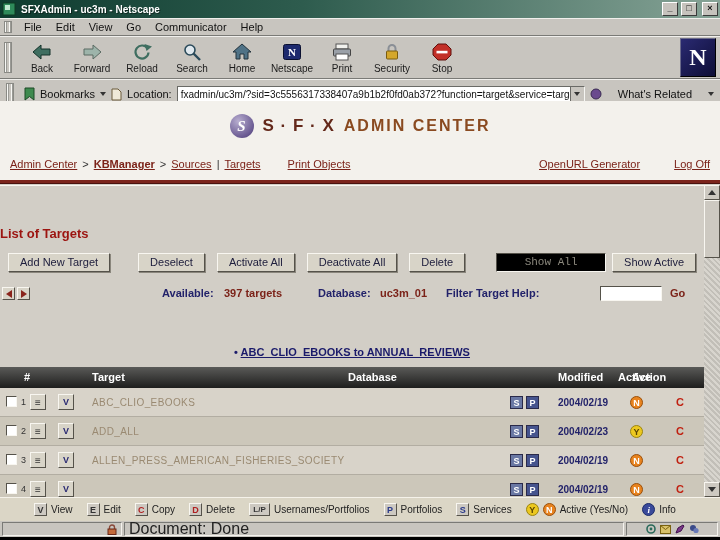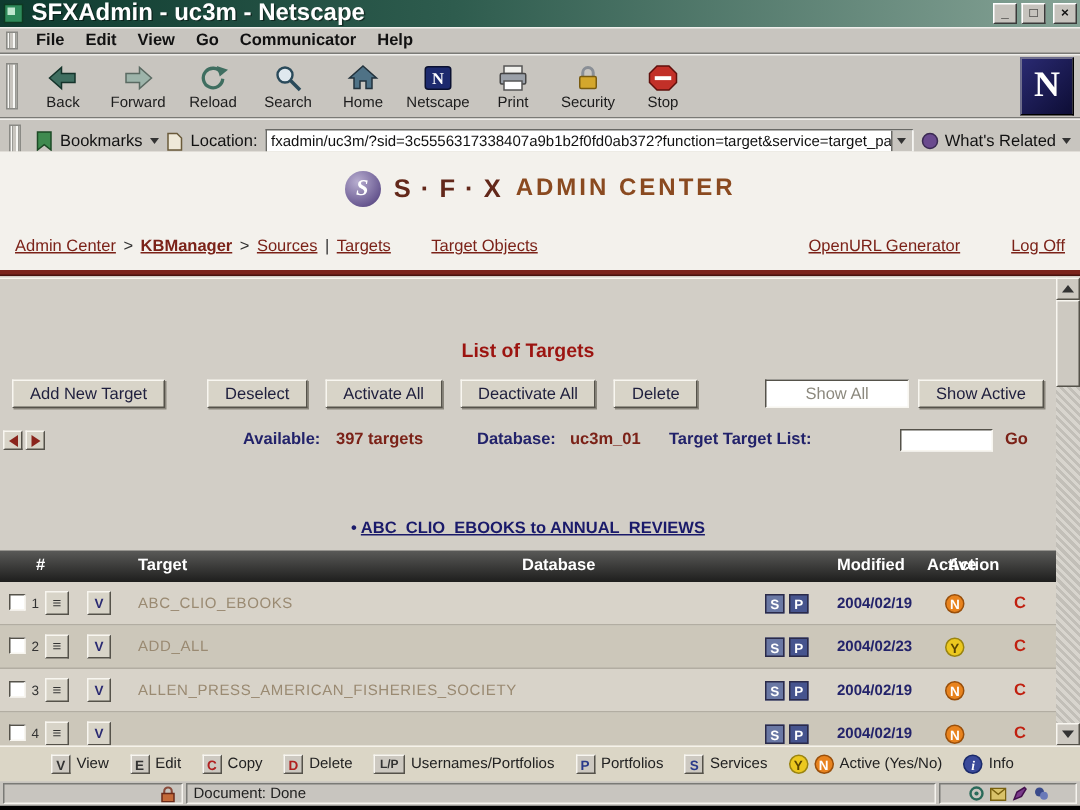--- a/index.html
+++ b/index.html
@@ -9,30 +9,30 @@
     font-family:"Liberation Sans", sans-serif; position:relative;
   }
   .window { position:absolute; top:0; left:0; width:720px; height:537px; background:#c8c5bf; }
 
   
   .titlebar {
     height:18px; display:flex; align-items:center; gap:3px; padding:0 2px;
     background:linear-gradient(90deg,#0e3b2f 0%, #2e5c4e 42%, #86a396 100%);
   }
   .app-icon { width:14px; height:14px; display:flex; }
-  .title-text { color:#fff; font-size:16px; font-weight:bold; flex:1; white-space:nowrap; padding-left:2px; text-shadow:1px 1px 0 rgba(0,0,0,.45); }
+  .title-text { color:#fff; font-size:10px; font-weight:bold; flex:1; white-space:nowrap; padding-left:2px; text-shadow:1px 1px 0 rgba(0,0,0,.45); }
   .winbtn {
     width:16px; height:14px; background:#c6c3bd; border:1px solid; border-color:#fff #3a3a3a #3a3a3a #fff;
     font-size:9px; line-height:11px; text-align:center; color:#111; font-weight:bold;
   }
   .winbtn.close { margin-left:2px; }
 
   
   .bar { background:#c8c5bf; border-top:1px solid #f0efec; border-bottom:1px solid #7a7a76; display:flex; align-items:center; }
-  .menubar { height:18px; padding-left:2px;font-weight:bold; }
+  .menubar { height:18px; padding-left:2px; }
   .grip { width:8px; height:78%; margin:0 5px 0 2px; border:1px solid #8a8a85;
     background:repeating-linear-gradient(90deg,#f8f8f5 0 1px,#9a9a95 1px 2px,#c8c5bf 2px 4px); }
   .menu-item { font-size:11px; padding:2px 7px; color:#111; }
 
   
   .toolbar { height:43px; padding:1px 2px; }
   .tbtn { width:50px; height:100%; display:flex; flex-direction:column; align-items:center; justify-content:center; gap:1px; color:#1c1c1c; }
   .tlabel { font-size:10px; }
   .ticon { height:20px; display:flex; align-items:center; justify-content:center; }
   .tspacer { flex:1; }
@@ -43,21 +43,21 @@
     display:flex; align-items:center; justify-content:center;
   }
 
   
   .locbar { height:30px; padding:0 4px; gap:5px; }
   .loclabel { font-size:11px; color:#111; white-space:nowrap; }
   .tri-down { width:0; height:0; border-left:3px solid transparent; border-right:3px solid transparent; border-top:4px solid #333; }
   .urlfield { flex:1; height:16px; background:#fff; border:1px solid; border-color:#6a6a66 #f5f5f2 #f5f5f2 #6a6a66; display:flex; align-items:center; overflow:hidden; }
   .urltext { font-size:10px; color:#111; padding:0 3px; white-space:nowrap; flex:1; overflow:hidden; }
   .url-dd { width:14px; height:100%; background:#c8c5bf; border-left:1px solid #6a6a66; display:flex; align-items:center; justify-content:center; }
-  .wr { display:flex; align-items:center; gap:4px; font-size:11px; color:#111; white-space:nowrap; padding-right:2px; }
+  .wr { display:flex; align-items:center; gap:16px; font-size:11px; color:#111; white-space:nowrap; padding-right:2px; }
 
   
   .page { position:absolute; top:101px; left:0; width:720px; height:420px; background:#d2cec6; }
   .pwhite { position:absolute; top:0; left:0; right:0; height:79px; background:#f3f1ec; }
   .logo-row { position:absolute; top:13px; left:0; right:0; display:flex; align-items:center; justify-content:center; gap:9px; }
   .swirl {
     width:24px; height:24px; border-radius:50%;
     background:radial-gradient(circle at 35% 30%, #b8aed0, #6a5a92 70%, #44346c);
     color:#fff; font-family:"Liberation Serif", serif; font-style:italic; font-weight:bold; font-size:15px;
     display:flex; align-items:center; justify-content:center;
@@ -68,31 +68,31 @@
   .crumbs { position:absolute; top:57px; left:10px; right:10px; display:flex; align-items:center; gap:5px; font-size:11px; color:#222; }
   .crumb-link { color:#7b2218; text-decoration:underline; white-space:nowrap; }
   .crumb-sep { color:#333; }
   .crumb-bold { font-weight:bold; }
   .crumb-gap { margin-left:22px; }
   .crumbs-right { margin-left:auto; display:flex; gap:34px; }
 
   .rule { position:absolute; top:79px; left:0; right:0; height:4px; background:#7b241c; border-bottom:1px solid #4a120e; }
 
   .content { position:absolute; top:84px; left:0; right:16px; bottom:24px; background:#d2cec6; border-top:1px solid #f8f6f0; overflow:hidden; }
-  .page-title { position:absolute; top:40px; left:0; right:0; text-align:center; font-size:13px; font-weight:bold; color:#9c1410; }
-
-  .btn-row { position:absolute; top:66px; left:8px; right:8px; height:20px; display:flex; align-items:flex-end; }
+  .page-title { position:absolute; top:40px; left:0; right:0; font-size:13px; font-weight:bold; color:#9c1410; }
+
+  .btn-row { position:absolute; top:66px; left:8px; right:8px; height:20px; display:flex; align-items:center; }
   .btn {
     height:19px; padding:0 11px; display:flex; align-items:center; justify-content:center;
     font-size:11px; color:#20203e; background:#d8d4c8;
     border:1px solid; border-color:#f8f6f0 #55524a #55524a #f8f6f0; box-shadow:1px 1px 0 #8a867c; white-space:nowrap;
   }
   .btn.add { margin-right:28px; }
   .btn.mid { margin-right:12px; }
-  .btn.show-all { margin-left:auto; background:#ffffff; color:#8c897e; border-color:#55524a #f8f6f0 #f8f6f0 #55524a; box-shadow:none; width:96px; }
+  .btn.show-all { margin-left:auto; background:#000000; color:#8c897e; border-color:#55524a #f8f6f0 #f8f6f0 #55524a; box-shadow:none; width:110px;font-family:Liberation Mono, monospace; }
   .btn.show-active { margin-left:6px; }
 
   .info-row { position:absolute; top:100px; left:0; right:0; height:17px; font-size:11px; }
   .navbtn { position:absolute; top:1px; width:13px; height:13px; background:#d8d4c8; border:1px solid; border-color:#f8f6f0 #55524a #55524a #f8f6f0; display:flex; align-items:center; justify-content:center; }
   .navbtn.prev { left:2px; } .navbtn.next { left:17px; }
   .tri-left  { width:0; height:0; border-top:4px solid transparent; border-bottom:4px solid transparent; border-right:6px solid #8a241c; }
   .tri-right { width:0; height:0; border-top:4px solid transparent; border-bottom:4px solid transparent; border-left:6px solid #8a241c; }
   .ilbl { position:absolute; top:1px; font-weight:bold; color:#22226a; white-space:nowrap; }
   .ival { position:absolute; top:1px; font-weight:bold; color:#7b2218; white-space:nowrap; }
   .filter-input { position:absolute; top:0; left:600px; width:62px; height:15px; background:#fff; border:1px solid; border-color:#55524a #f8f6f0 #f8f6f0 #55524a; font-size:10px; padding:0 2px; }
@@ -141,21 +141,21 @@
   .lbox.red  { color:#b02020; }
   .lbox.blue { color:#2a3a8a; }
   .lbox.wide { width:21px; font-size:8px; }
   .lcirc { width:13px; height:13px; border-radius:50%; font-size:9px; font-weight:bold; display:flex; align-items:center; justify-content:center; }
   .lcirc.yes  { background:#ecc81f; color:#5a4400; border:1px solid #9a8410; }
   .lcirc.no   { background:#e8831e; color:#fff; border:1px solid #9a4f0a; }
   .lcirc.info { background:#3a4a9a; color:#fff; border:1px solid #1a2a6a; font-style:italic; font-family:"Liberation Serif", serif; }
 
   
   .statusbar { position:absolute; left:0; right:0; top:521px; height:16px; background:#c8c5bf; display:flex; gap:2px; padding:1px 2px; }
-  .sseg { border:1px solid; border-color:#7a7a76 #f5f3ee #f5f3ee #7a7a76; display:flex; align-items:center; font-size:10px; color:#222; padding:0 4px; }
+  .sseg { border:1px solid; border-color:#7a7a76 #f5f3ee #f5f3ee #7a7a76; display:flex; align-items:center; font-size:16px; color:#222; padding:0 4px; }
   .sseg.s1 { width:120px; justify-content:flex-end; }
   .sseg.s2 { flex:1; }
   .sseg.s3 { width:92px; gap:4px; justify-content:center; }
 </style>
 </head>
 <body>
 
 <div class="window">
 
   <div class="titlebar">
@@ -306,21 +306,21 @@
         <span class="logo-admin">ADMIN CENTER</span>
       </div>
       <div class="crumbs">
         <a class="crumb-link">Admin Center</a>
         <span class="crumb-sep">&gt;</span>
         <a class="crumb-link crumb-bold">KBManager</a>
         <span class="crumb-sep">&gt;</span>
         <a class="crumb-link">Sources</a>
         <span class="crumb-sep">|</span>
         <a class="crumb-link">Targets</a>
-        <a class="crumb-link crumb-gap">Target Objects</a>
+        <a class="crumb-link crumb-gap">Print Objects</a>
         <span class="crumbs-right">
           <a class="crumb-link">OpenURL Generator</a>
           <a class="crumb-link">Log Off</a>
         </span>
       </div>
     </div>
     <div class="rule"></div>
 
     <div class="content">
       <div class="page-title">List of Targets</div>
@@ -339,21 +339,21 @@
         <span class="navbtn prev">
             <span class="tri-left"></span>
           </span>
         <span class="navbtn next">
             <span class="tri-right"></span>
           </span>
         <span class="ilbl" style="left:162px">Available:</span>
         <span class="ival" style="left:224px">397 targets</span>
         <span class="ilbl" style="left:318px">Database:</span>
         <span class="ival" style="left:380px">uc3m_01</span>
-        <span class="ilbl" style="left:446px">Target Target List:</span>
+        <span class="ilbl" style="left:446px">Filter Target Help:</span>
         <input class="filter-input" value="" style="">
         <a class="go">Go</a>
       </div>
 
       <div class="range-row">
         <span>•</span>
         <a class="range-link">ABC_CLIO_EBOOKS to ANNUAL_REVIEWS</a>
       </div>
 
       <div class="thead">

